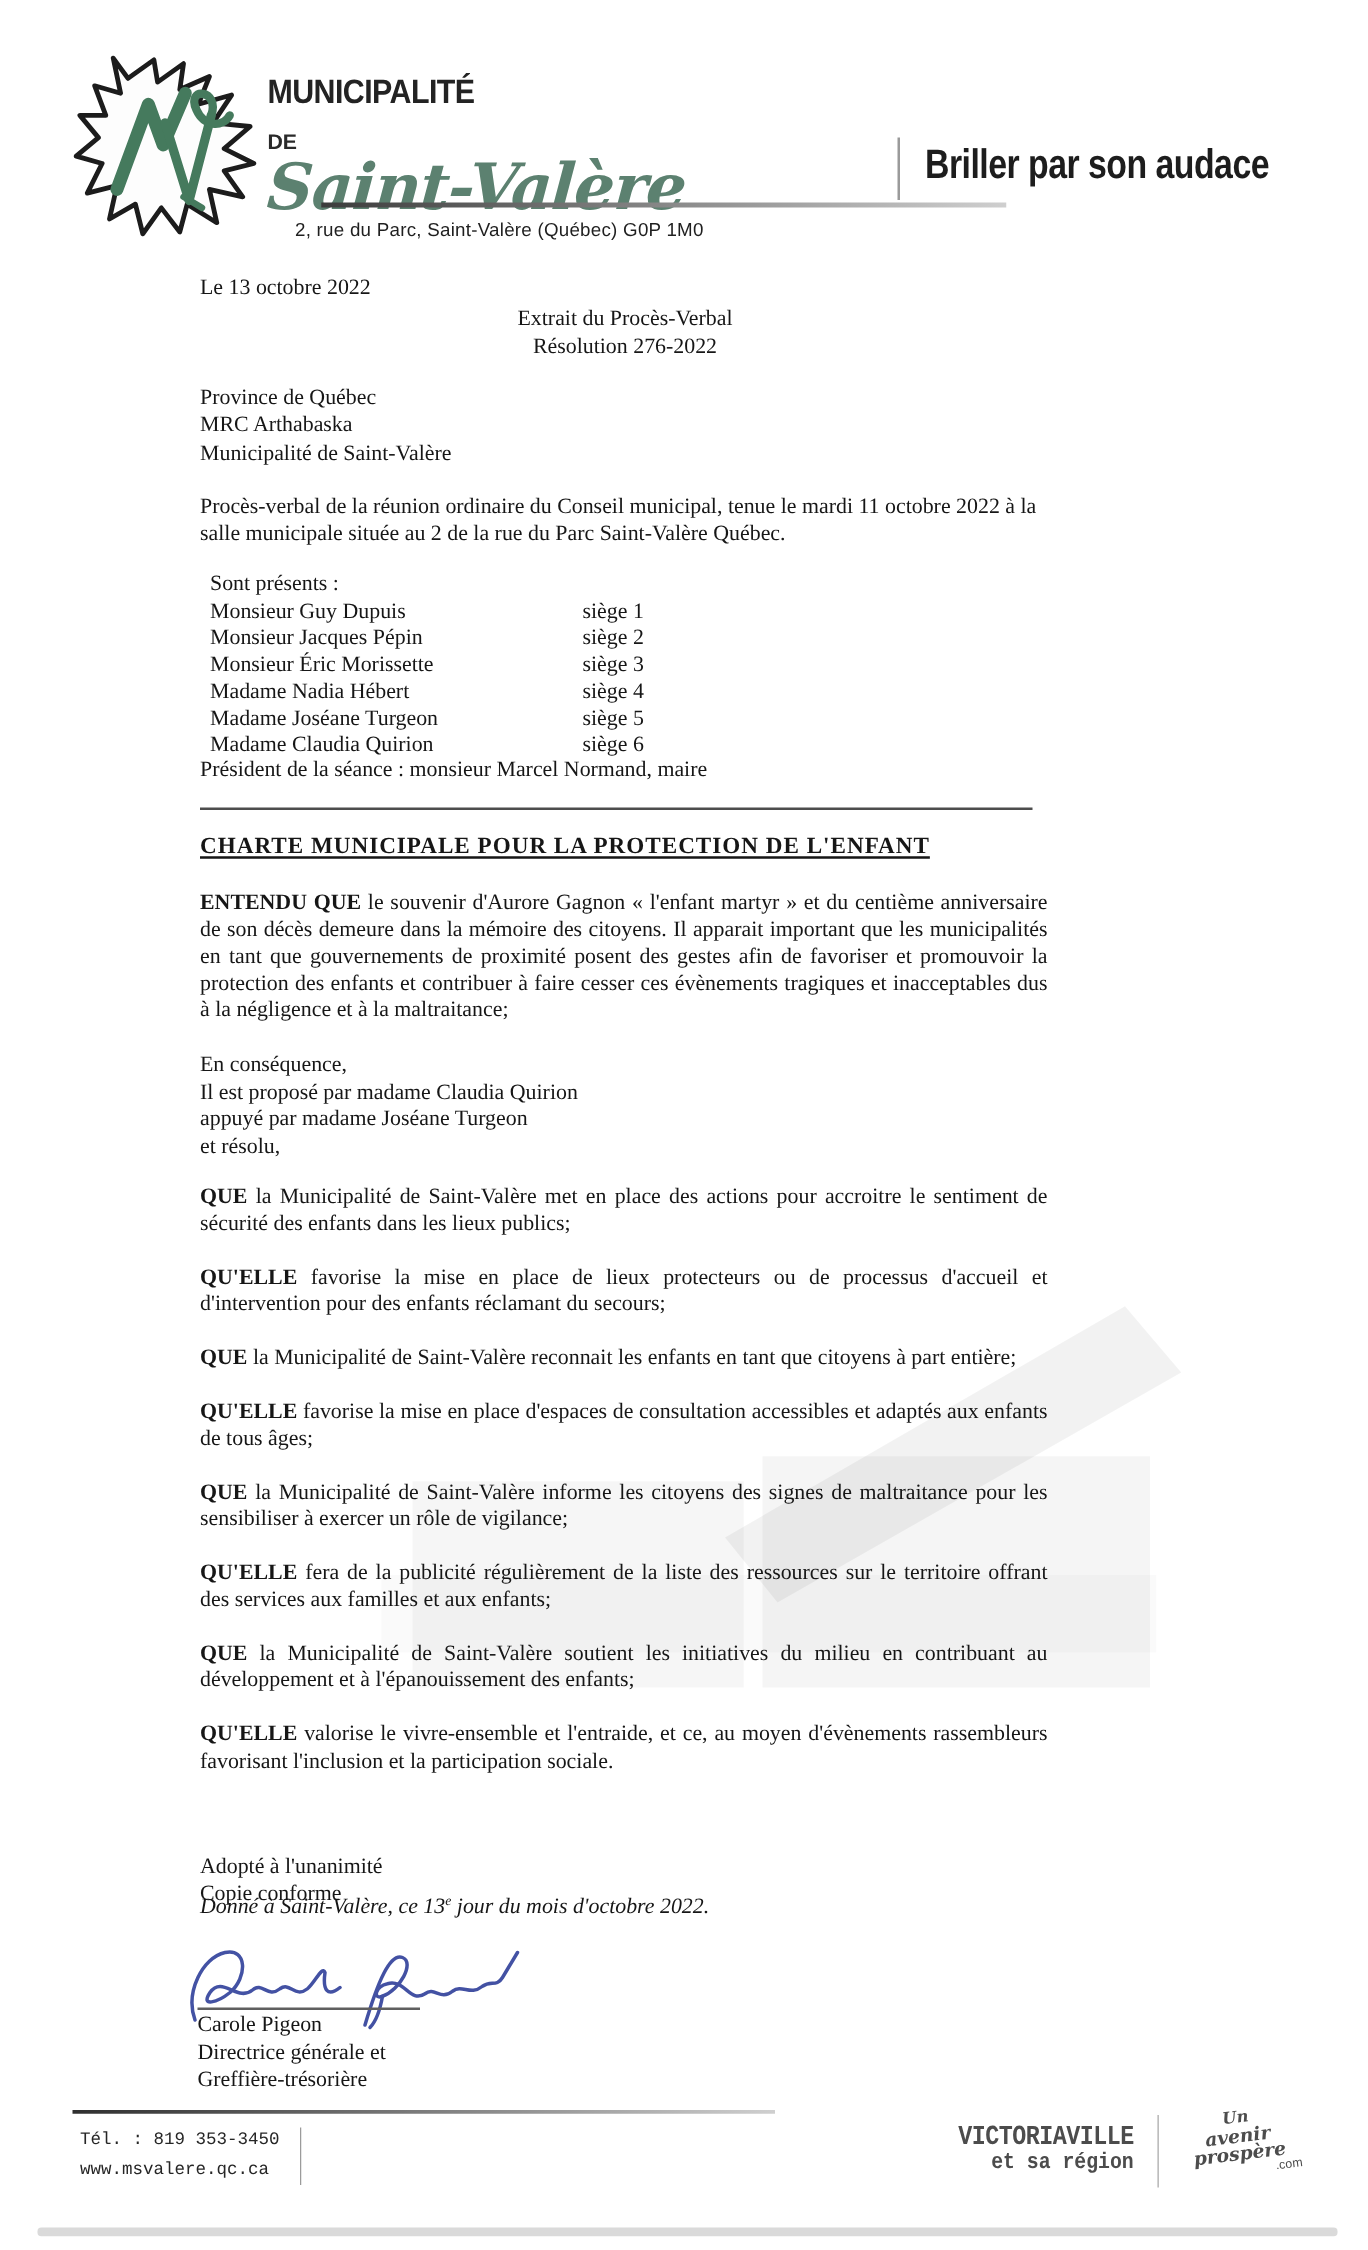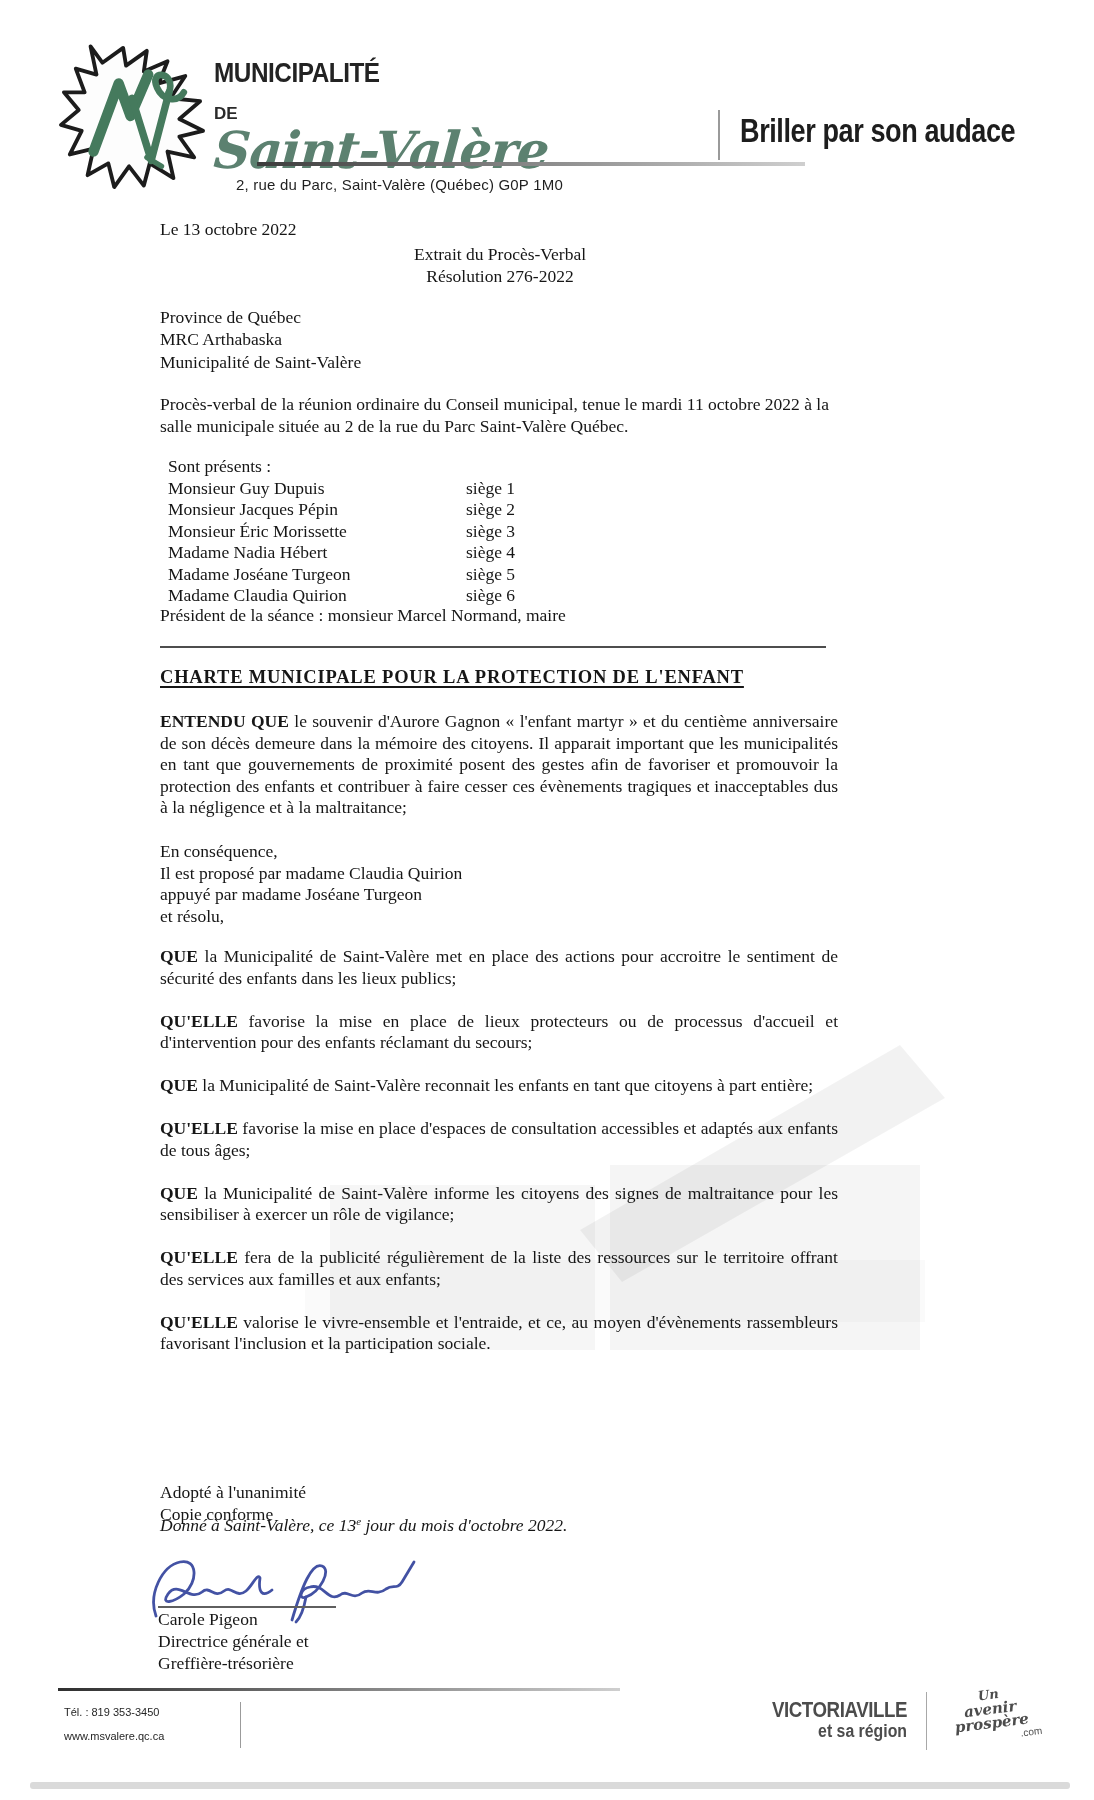--- a/index.html
+++ b/index.html
@@ -67,28 +67,28 @@
   sup{font-size:11px;vertical-align:6px;}
   .signature-svg{left:146px;top:1552px;width:320px;height:72px;}
   .sig-underline{left:158px;top:1606px;width:178px;height:2px;background:#5f5f5f;}
   .signatory{left:158px;top:1608px;line-height:22px;}
   
   .watermark{left:250px;top:930px;width:760px;height:440px;pointer-events:none;}
   
   .footer-rule{left:58px;top:1688px;width:562px;height:3px;
     background:linear-gradient(to right,#2f2f2f,#8c8c8c 60%,#cfcfcf);}
   .footer-contact{
-    left:64px;top:1700px;display:flex;font-family:Liberation Sans, sans-serif;
-    font-size:11px;color:#262626;line-height:24px;
+    left:64px;top:1700px;display:flex;font-family:Liberation Mono, monospace;
+    font-size:14px;color:#262626;line-height:24px;
   }
   .footer-contact .col1{width:176px;}
   .footer-divider{width:1px;background:#9b9b9b;margin:2px 12px 0 0;}
   .victoriaville{
     left:727px;top:1697px;width:180px;text-align:right;color:#4c4c4c;
-    font-family:Liberation Sans, sans-serif;font-weight:bold;
+    font-family:Liberation Mono, monospace;font-weight:bold;
   }
   .vic-line1{font-size:22px;letter-spacing:-0.5px;transform:scaleX(.85);transform-origin:right;}
   .vic-line2{font-size:18px;margin-top:-2px;transform:scaleX(.88);transform-origin:right;}
   .vic-divider{left:926px;top:1692px;width:1px;height:58px;background:#a8a8a8;}
   .prospere{
     left:936px;top:1688px;width:110px;color:#4c4c4c;transform:rotate(-7deg);
     font-family:"DejaVu Serif", serif;font-style:italic;font-weight:bold;
     text-align:center;line-height:14px;
   }
   .prospere .l1{font-size:13px;}
@@ -191,20 +191,21 @@
   <div>et résolu,</div>
 </div>
 
 <div class="abs doc resolutions">
   <p><span class="lead">QUE</span> <span>la Municipalité de Saint-Valère met en place des actions pour accroitre le sentiment de sécurité des enfants dans les lieux publics;</span></p>
   <p><span class="lead">QU'ELLE</span> <span>favorise la mise en place de lieux protecteurs ou de processus d'accueil et d'intervention pour des enfants réclamant du secours;</span></p>
   <p><span class="lead">QUE</span> <span>la Municipalité de Saint-Valère reconnait les enfants en tant que citoyens à part entière;</span></p>
   <p><span class="lead">QU'ELLE</span> <span>favorise la mise en place d'espaces de consultation accessibles et adaptés aux enfants de tous âges;</span></p>
   <p><span class="lead">QUE</span> <span>la Municipalité de Saint-Valère informe les citoyens des signes de maltraitance pour les sensibiliser à exercer un rôle de vigilance;</span></p>
   <p><span class="lead">QU'ELLE</span> <span>fera de la publicité régulièrement de la liste des ressources sur le territoire offrant des services aux familles et aux enfants;</span></p>
+  <p><span class="lead">QUE</span> <span>la Municipalité de Saint-Valère soutient les initiatives du milieu en contribuant au développement et à l'épanouissement des enfants;</span></p>
   <p><span class="lead">QU'ELLE</span> <span>valorise le vivre-ensemble et l'entraide, et ce, au moyen d'évènements rassembleurs favorisant l'inclusion et la participation sociale.</span></p>
 </div>
 
 <div class="abs doc adoption">
   <div>Adopté à l'unanimité</div>
   <div>Copie conforme</div>
 </div>
 
 <div class="abs doc given"><span>Donné à Saint-Valère, ce 13</span><sup>e</sup><span> jour du mois d'octobre 2022.</span></div>
 

